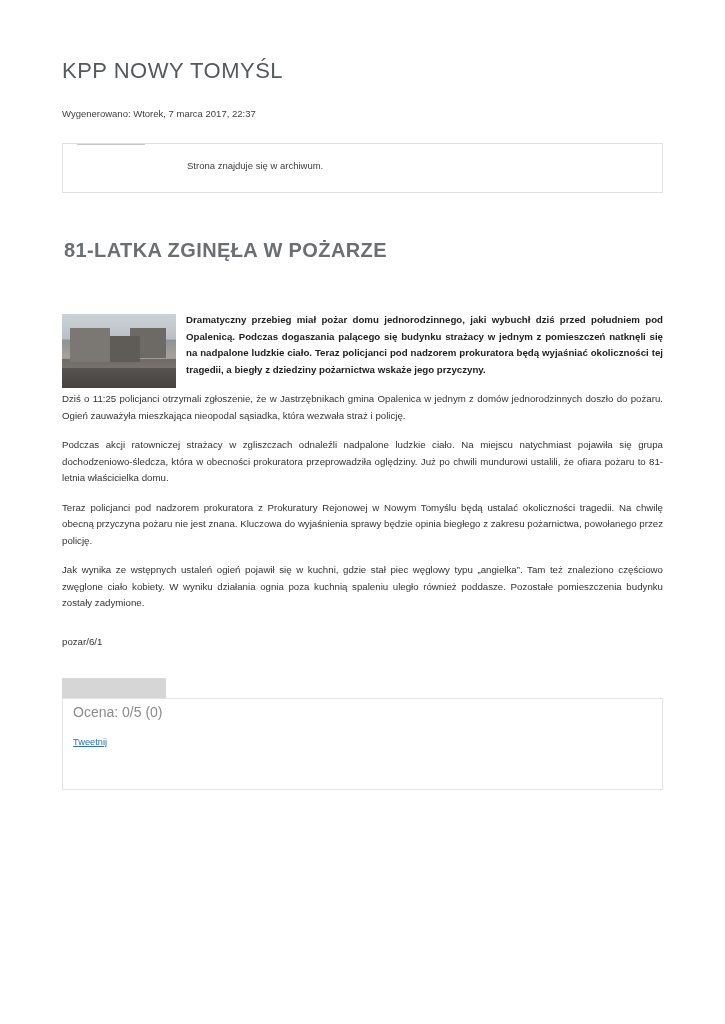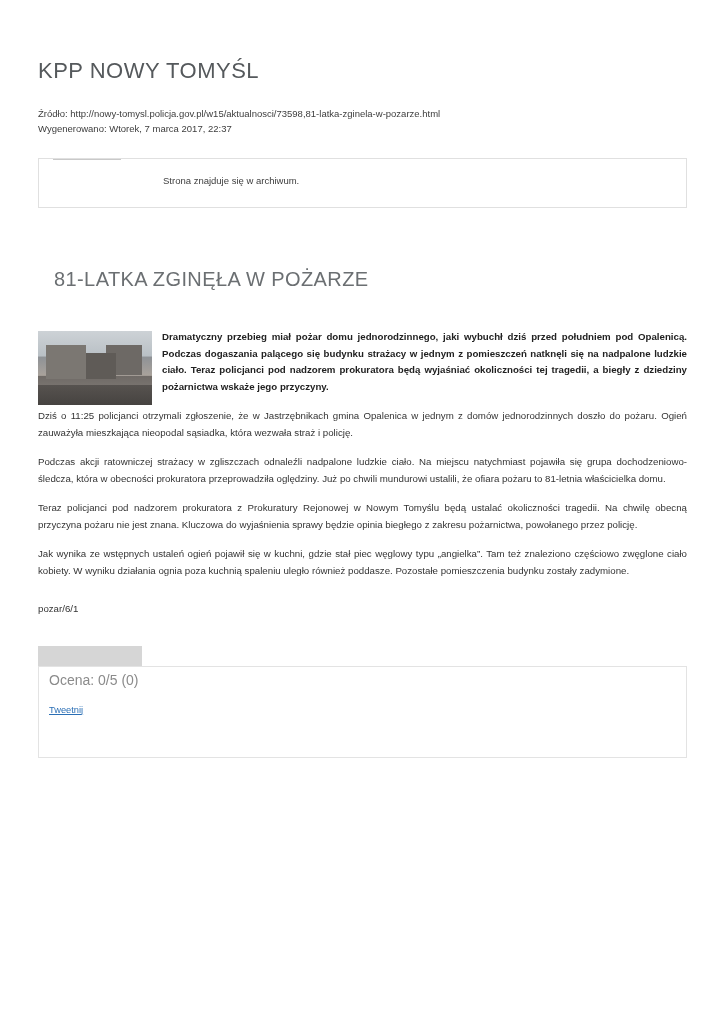--- a/index.html
+++ b/index.html
@@ -12,21 +12,21 @@
     height: 1024px;
     font-family: "Liberation Sans", sans-serif;
     color: #3a3a3a;
     -webkit-font-smoothing: antialiased;
   }
   .page {
     position: relative;
     width: 725px;
     height: 840px;
     box-sizing: border-box;
-    padding: 0 38px;
+    padding: 0 62px;
   }
 
   
   .site-title {
     margin: 0;
     padding-top: 58px;
     font-size: 22px;
     font-weight: 400;
     letter-spacing: 0.5px;
     color: #55595c;
@@ -61,32 +61,32 @@
   .archive-text {
     position: absolute;
     left: 124px;
     top: 16px;
     font-size: 9.5px;
     color: #3d3d3d;
   }
 
   
   .article-title {
-    margin: 16px;
+    margin: 2px;
     padding-top: 44px;
     font-size: 20px;
-    font-weight: 400;
+    font-weight: 700;
     letter-spacing: 0.4px;
     color: #6b6f72;
     text-transform: uppercase;
   }
 
   
   .article-body {
-    margin-top: 38px;
+    margin-top: 50px;
     font-size: 9.7px;
     line-height: 16.5px;
     text-align: justify;
     color: #333333;
   }
   .thumb {
     float: left;
     width: 114px;
     height: 74px;
     margin: 2px 10px 2px 0;
@@ -157,21 +157,20 @@
   }
 </style>
 </head>
 <body>
 
 <div class="page">
 
   <h1 class="site-title">KPP NOWY TOMYŚL</h1>
 
   <div class="meta">
-    <div>Źródło: http://nowy-tomysl.policja.gov.pl/w15/aktualnosci/73598,81-latka-zginela-w-pozarze.html</div>
     <div>Wygenerowano: Wtorek, 7 marca 2017, 22:37</div>
   </div>
 
   <div class="archive-box">
     <div class="archive-rule"></div>
     <div class="archive-text">Strona znajduje się w archiwum.</div>
   </div>
 
   <h2 class="article-title">81-LATKA ZGINĘŁA W POŻARZE</h2>
 

